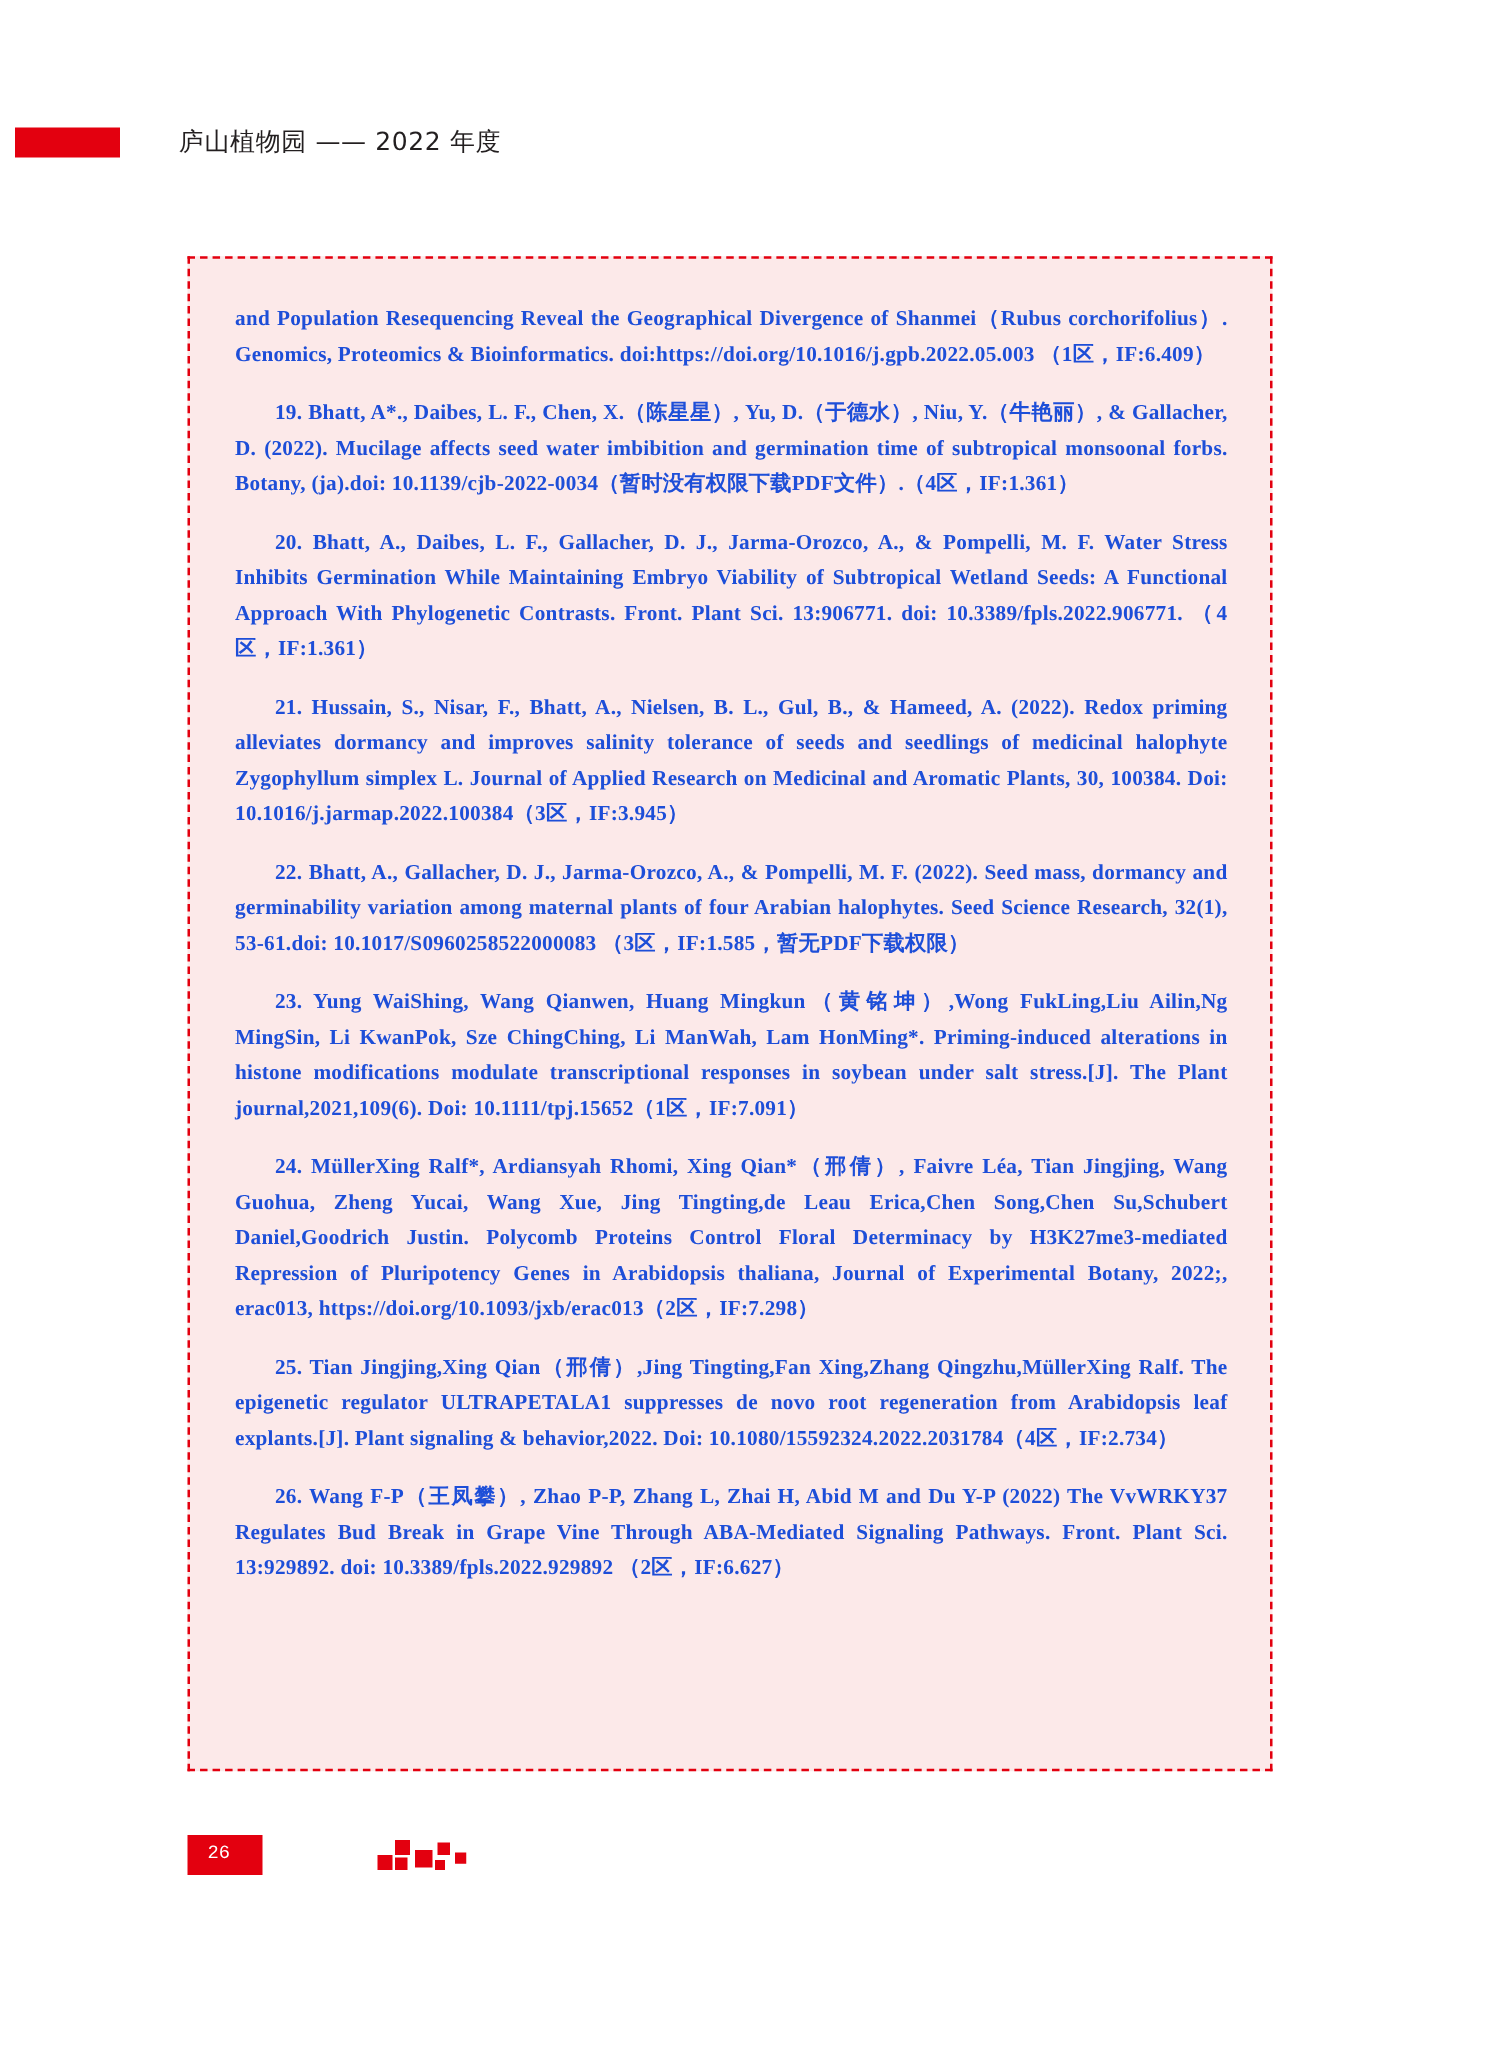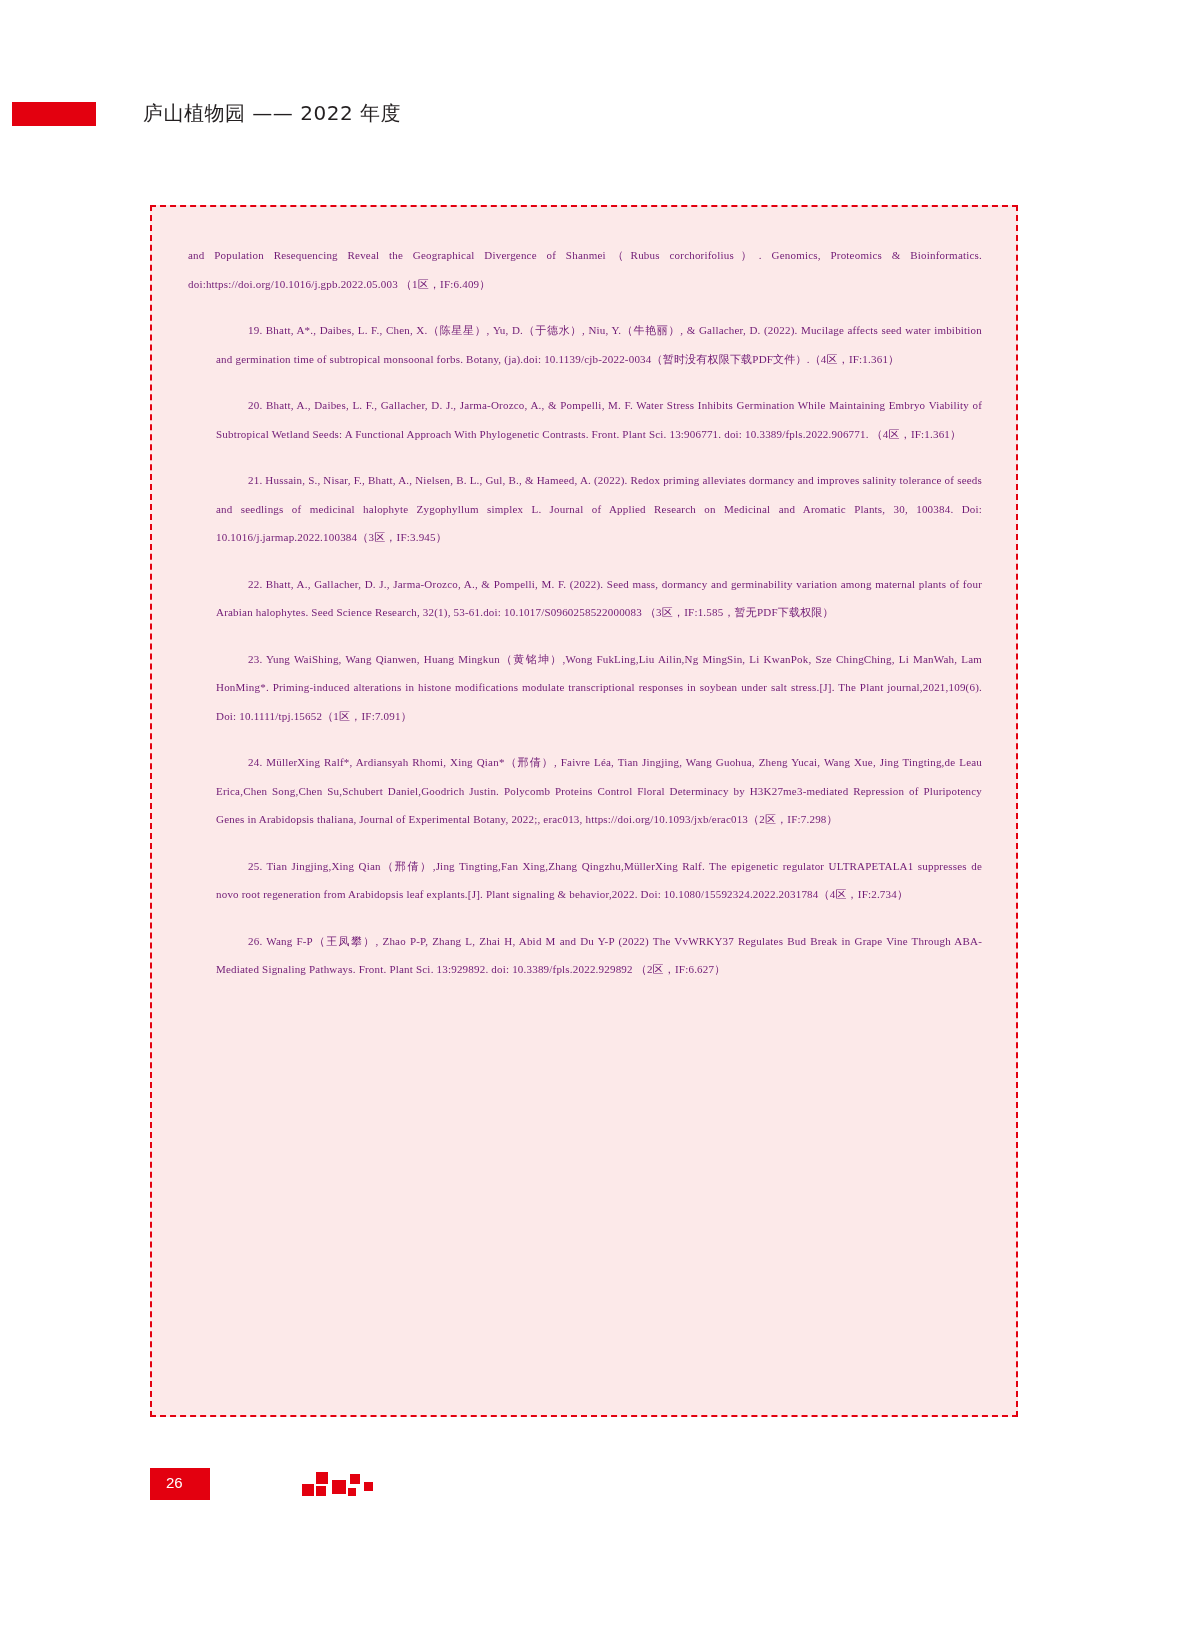--- a/index.html
+++ b/index.html
@@ -57,33 +57,33 @@
     position: absolute;
     left: 36px;
     top: 34px;
     width: 794px;
   }
 
   
   p.ref {
     margin: 0 0 18px 0;
     font-family: "Liberation Serif", serif;
-    font-size: 11px;
+    font-size: 17px;
     line-height: 28.5px;
-    color: #701a75;
+    color: #1d4ed8;
     text-align: justify;
     text-justify: inter-word;
     letter-spacing: 0.2px;
+    font-weight: bold;
   }
   p.ref.first {
     text-indent: 0;
   }
   p.ref.indent {
     text-indent: 32px;
-    margin-left: 28px;
   }
 
   
   .footer {
     position: absolute;
     left: 0;
     top: 1468px;
     width: 1200px;
     height: 36px;
   }
@@ -92,21 +92,21 @@
     left: 150px;
     top: 0;
     width: 60px;
     height: 32px;
     background: #e3000f;
   }
   .page-num {
     position: absolute;
     left: 166px;
     top: 6px;
-    font-family: Liberation Sans, sans-serif;
+    font-family: Liberation Mono, monospace;
     font-size: 15px;
     color: #ffffff;
   }
   .deco {
     position: absolute;
     left: 300px;
     top: 2px;
     width: 80px;
     height: 28px;
   }

